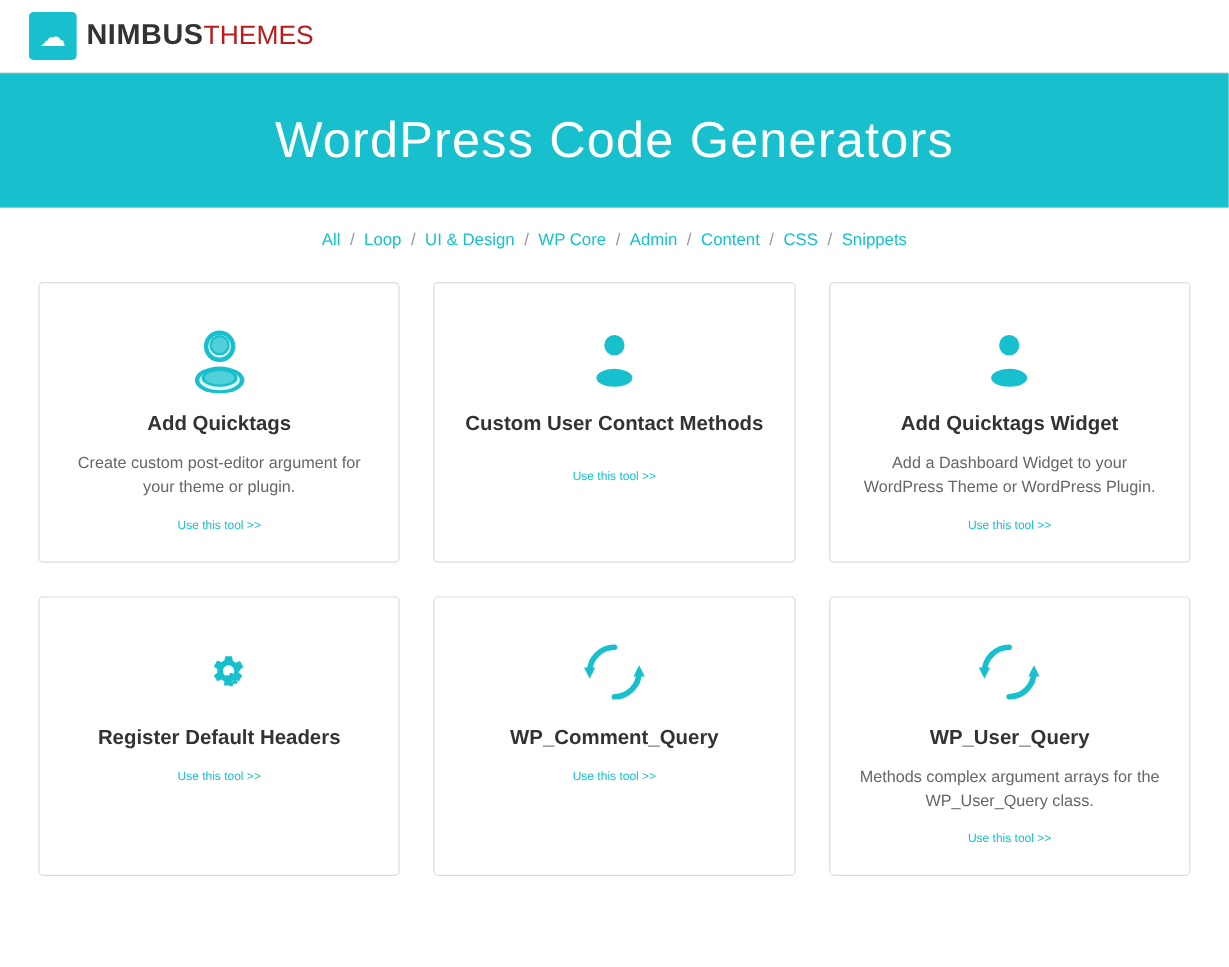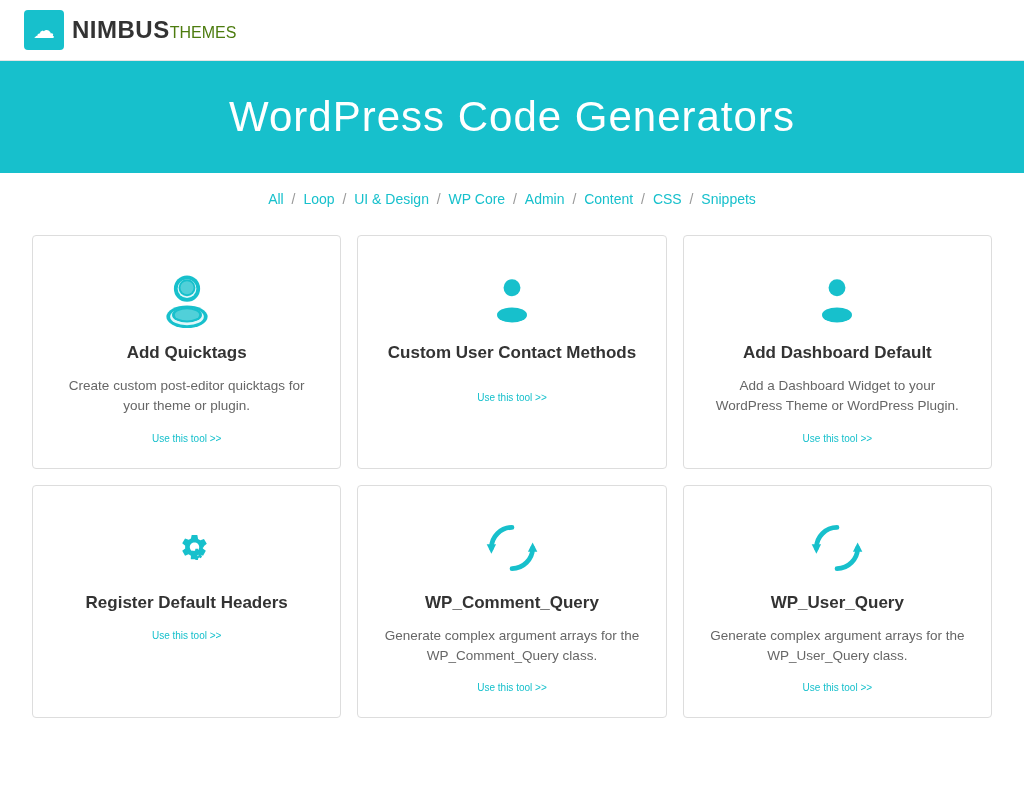--- a/index.html
+++ b/index.html
@@ -52,21 +52,21 @@
     }
     .breadcrumb-bar span.sep { color: #999; margin: 0 4px; }
 
     
     .grid-container {
       max-width: 1000px;
       margin: 0 auto;
       padding: 10px 20px 40px;
       display: grid;
       grid-template-columns: repeat(3, 1fr);
-      gap: 16px;
+      gap: 28px;
     }
 
     
     .card {
       border: 1px solid #ddd;
       border-radius: 4px;
       padding: 30px 24px 24px;
       text-align: center;
       display: flex;
       flex-direction: column;
@@ -106,21 +106,21 @@
 <body>
 
 <nav class="navbar">
   <div class="logo-area">
 
     <svg class="logo-icon" viewBox="0 0 40 40" xmlns="http://www.w3.org/2000/svg">
       <rect width="40" height="40" rx="4" fill="#17c0cc"></rect>
       <text x="50%" y="56%" dominant-baseline="middle" text-anchor="middle" font-size="22" fill="white">☁</text>
     </svg>
     <div>
-      <span style="font-weight:700;font-size:24px;color:#333;letter-spacing:0.5px;">NIMBUS</span><span style="font-weight:300;font-size:16px;color:#4d7c0f;">THEMES</span>
+      <span style="font-weight:700;font-size:24px;color:#333;letter-spacing:0.5px;">NIMBUS</span><span style="font-weight:300;font-size:22px;color:#b91c1c;">THEMES</span>
     </div>
   </div>
 </nav>
 
 <div class="hero">
   <h1>WordPress Code Generators</h1>
 </div>
 
 <div class="breadcrumb-bar">
   <a href="#">All</a>
@@ -150,21 +150,21 @@
         <circle cx="32" cy="22" r="10" fill="#e0f7fa"></circle>
         <ellipse cx="32" cy="52" rx="18" ry="9" fill="#e0f7fa"></ellipse>
 
         <circle cx="32" cy="21" r="9" fill="#17c0cc"></circle>
         <ellipse cx="32" cy="50" rx="16" ry="8" fill="#17c0cc"></ellipse>
         <circle cx="32" cy="21" r="7" fill="white" opacity="0.25"></circle>
         <ellipse cx="32" cy="50" rx="13" ry="6" fill="white" opacity="0.25"></ellipse>
       </svg>
     </div>
     <div class="card-title">Add Quicktags</div>
-    <div class="card-desc">Create custom post-editor quicktags for your theme or plugin.</div>
+    <div class="card-desc">Create custom post-editor argument for your theme or plugin.</div>
     <a href="#" class="card-link">Use this tool &gt;&gt;</a>
   </div>
 
   <div class="card">
     <div class="card-icon">
       <svg viewBox="0 0 64 64" xmlns="http://www.w3.org/2000/svg">
         <circle cx="32" cy="21" r="9" fill="#17c0cc"></circle>
         <ellipse cx="32" cy="50" rx="16" ry="8" fill="#17c0cc"></ellipse>
       </svg>
     </div>
@@ -173,21 +173,21 @@
     <a href="#" class="card-link">Use this tool &gt;&gt;</a>
   </div>
 
   <div class="card">
     <div class="card-icon">
       <svg viewBox="0 0 64 64" xmlns="http://www.w3.org/2000/svg">
         <circle cx="32" cy="21" r="9" fill="#17c0cc"></circle>
         <ellipse cx="32" cy="50" rx="16" ry="8" fill="#17c0cc"></ellipse>
       </svg>
     </div>
-    <div class="card-title">Add Dashboard Default</div>
+    <div class="card-title">Add Quicktags Widget</div>
     <div class="card-desc">Add a Dashboard Widget to your WordPress Theme or WordPress Plugin.</div>
     <a href="#" class="card-link">Use this tool &gt;&gt;</a>
   </div>
 
   <div class="card">
     <div class="card-icon">
       <svg viewBox="0 0 64 64" xmlns="http://www.w3.org/2000/svg">
 
         <g transform="translate(12,12)">
           <path d="M38 19.5c0-.5 0-1-.1-1.5l3.2-2.5-3-5.2-3.8 1.5c-.8-.6-1.6-1.1-2.5-1.5L31 6h-6l-.8 3.8c-.9.4-1.7.9-2.5 1.5L17.9 9.8l-3 5.2 3.2 2.5c-.1.5-.1 1-.1 1.5s0 1 .1 1.5l-3.2 2.5 3 5.2 3.8-1.5c.8.6 1.6 1.1 2.5 1.5L24 32h6l.8-3.8c.9-.4 1.7-.9 2.5-1.5l3.8 1.5 3-5.2-3.2-2.5c.1-.5.1-1 .1-1.5zm-10 4.5c-2.8 0-5-2.2-5-5s2.2-5 5-5 5 2.2 5 5-2.2 5-5 5z" fill="#17c0cc"></path>
@@ -205,31 +205,30 @@
   <div class="card">
     <div class="card-icon">
       <svg viewBox="0 0 64 64" xmlns="http://www.w3.org/2000/svg">
         <path d="M32 10 C20 10 10 20 10 32" stroke="#17c0cc" stroke-width="5" fill="none" stroke-linecap="round"></path>
         <polygon points="5,28 10,38 15,28" fill="#17c0cc"></polygon>
         <path d="M32 54 C44 54 54 44 54 32" stroke="#17c0cc" stroke-width="5" fill="none" stroke-linecap="round"></path>
         <polygon points="49,36 54,26 59,36" fill="#17c0cc"></polygon>
       </svg>
     </div>
     <div class="card-title">WP_Comment_Query</div>
-    <div class="card-desc">Generate complex argument arrays for the WP_Comment_Query class.</div>
     <a href="#" class="card-link">Use this tool &gt;&gt;</a>
   </div>
 
   <div class="card">
     <div class="card-icon">
       <svg viewBox="0 0 64 64" xmlns="http://www.w3.org/2000/svg">
         <path d="M32 10 C20 10 10 20 10 32" stroke="#17c0cc" stroke-width="5" fill="none" stroke-linecap="round"></path>
         <polygon points="5,28 10,38 15,28" fill="#17c0cc"></polygon>
         <path d="M32 54 C44 54 54 44 54 32" stroke="#17c0cc" stroke-width="5" fill="none" stroke-linecap="round"></path>
         <polygon points="49,36 54,26 59,36" fill="#17c0cc"></polygon>
       </svg>
     </div>
     <div class="card-title">WP_User_Query</div>
-    <div class="card-desc">Generate complex argument arrays for the WP_User_Query class.</div>
+    <div class="card-desc">Methods complex argument arrays for the WP_User_Query class.</div>
     <a href="#" class="card-link">Use this tool &gt;&gt;</a>
   </div>
 
 </div>
 
 </body></html>

